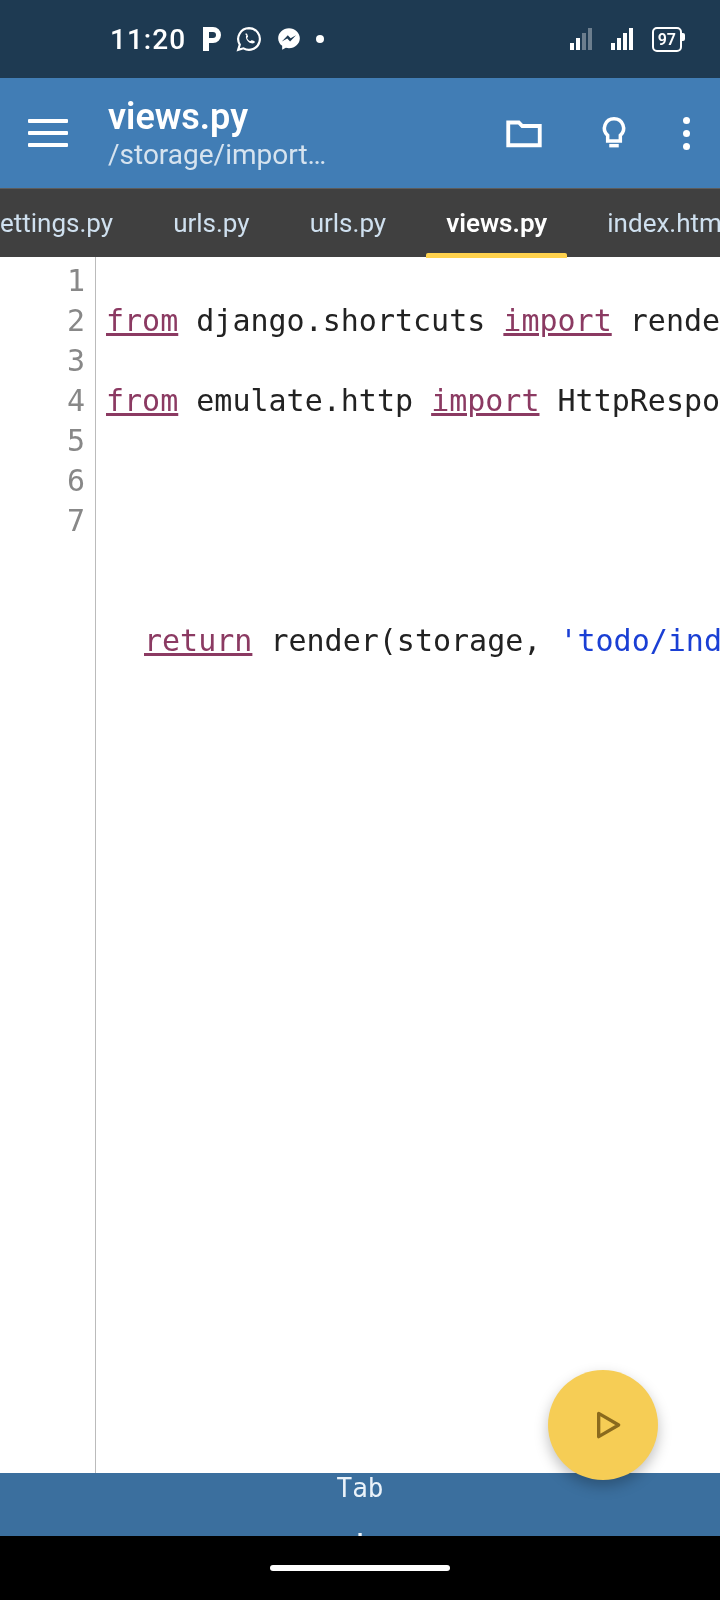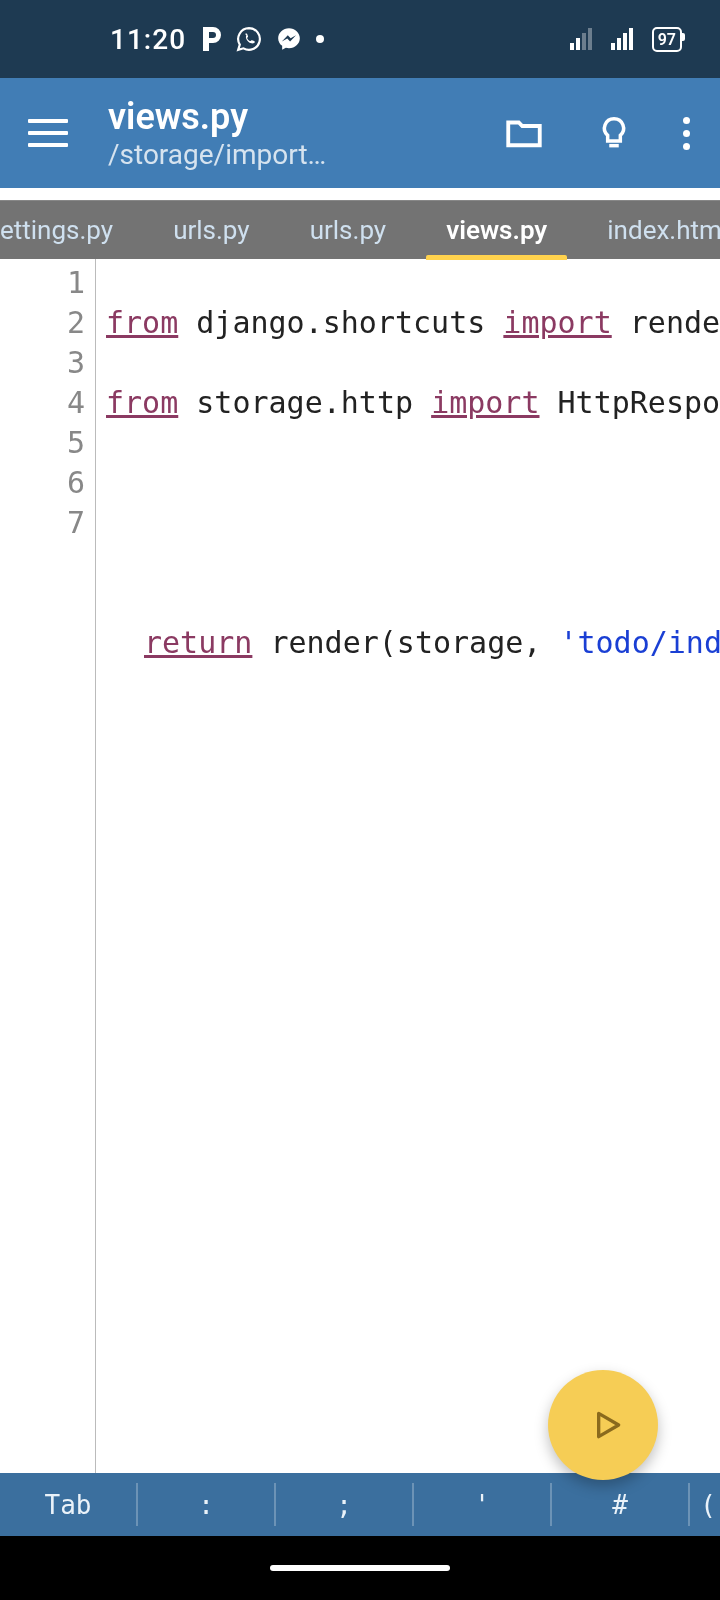--- a/index.html
+++ b/index.html
@@ -29,42 +29,42 @@
   .hamburger span{display:block;width:40px;height:4px;background:#fff;border-radius:1px;}
   .titles{flex:1; min-width:0;}
   .title{font-size:36px;font-weight:600;}
   .subtitle{font-size:28px;color:#d6e3ef; white-space:nowrap; overflow:hidden; text-overflow:ellipsis;}
   .app-actions{display:flex;align-items:center;gap:50px;margin-right:10px;}
   .app-actions svg{display:block;}
   .more-dots{display:flex;flex-direction:column;gap:6px;}
   .more-dots span{width:7px;height:7px;border-radius:50%;background:#fff;}
 
   
-  .tabs{background:#737373;height:59px;display:flex;align-items:stretch;color:#cfe0ef;border-top:1px solid rgba(255,255,255,.15);margin-top:12px;}
+  .tabs{background:#404040;height:69px;display:flex;align-items:stretch;color:#cfe0ef;border-top:1px solid rgba(255,255,255,.15);}
   .tab{flex:0 0 auto;padding:0 30px;display:flex;align-items:center;font-size:26px;position:relative;white-space:nowrap;}
   .tab.partial{padding-left:0;}
   .tab.active{color:#fff;font-weight:600;}
   .tab.active::after{content:"";position:absolute;left:10px;right:10px;bottom:-1px;height:5px;background:#ffd24d;border-radius:2px 2px 0 0;}
 
   
   .editor{flex:1;display:flex;background:#fff;overflow:hidden;}
   .gutter{width:96px;border-right:1px solid #bbb;padding-top:4px;}
   .gutter .ln{height:40px;line-height:40px;text-align:right;padding-right:10px;font-size:30px;color:#888;font-family:monospace;}
   .code{flex:1;padding:4px 10px 0 10px;font-family:monospace;font-size:30px;line-height:40px;white-space:pre;color:#222;overflow:hidden;}
   .kw{color:#8b3a62;font-weight:500;text-decoration:underline;}
   .cm{color:#2f6b4a;}
   .str{color:#1a3fd4;}
   .indent{display:inline-block;width:38px;}
 
   
   .fab{position:absolute;right:62px;bottom:120px;width:110px;height:110px;border-radius:50%;background:#f6cd55;display:flex;align-items:center;justify-content:center;box-shadow:0 6px 14px rgba(0,0,0,.25);}
   .fab svg{margin-left:8px;}
 
   
-  .keyrow{height:63px;background:#3b6f9e;display:flex;align-items:stretch;color:#eaf2f9;font-size:26px;}
+  .keyrow{height:63px;background:#3b6f9e;display:flex;align-items:stretch;color:#eaf2f9;font-size:26px;flex-direction:column;}
   .key{flex:1;display:flex;align-items:center;justify-content:center;font-family:monospace;}
   .ksep{width:2px;background:rgba(255,255,255,.25);margin:10px 0;}
 
   
   .navbar{height:64px;background:#000;display:flex;align-items:center;justify-content:center;}
   .navhandle{width:180px;height:6px;background:#fff;border-radius:3px;}
 
   .root{position:relative;width:720px;height:1600px;}
 </style>
 </head>
@@ -164,21 +164,21 @@
       <div class="ln">1</div>
       <div class="ln">2</div>
       <div class="ln">3</div>
       <div class="ln">4</div>
       <div class="ln">5</div>
       <div class="ln">6</div>
       <div class="ln">7</div>
     </div>
     <div class="code">
 <div><span class="kw">from</span><span> django.shortcuts </span><span class="kw">import</span><span> render</span></div>
-<div><span class="kw">from</span><span> storage.http </span><span class="kw">import</span><span> HttpResponse</span></div>
+<div><span class="kw">from</span><span> emulate.http </span><span class="kw">import</span><span> HttpResponse</span></div>
 <div>&nbsp;</div>
 <div>&nbsp;</div>
 <div><span class="indent"></span><span class="kw">return</span><span> render(storage, </span><span class="str">'todo/index.html'</span></div>
     </div>
   </div>
 
   <div class="fab">
     <svg width="40" height="40" viewBox="0 0 24 24">
           <path fill="none" stroke="#8a6a1d" stroke-width="2" stroke-linejoin="round" d="M7 5l12 7-12 7V5z"></path>
         </svg>

